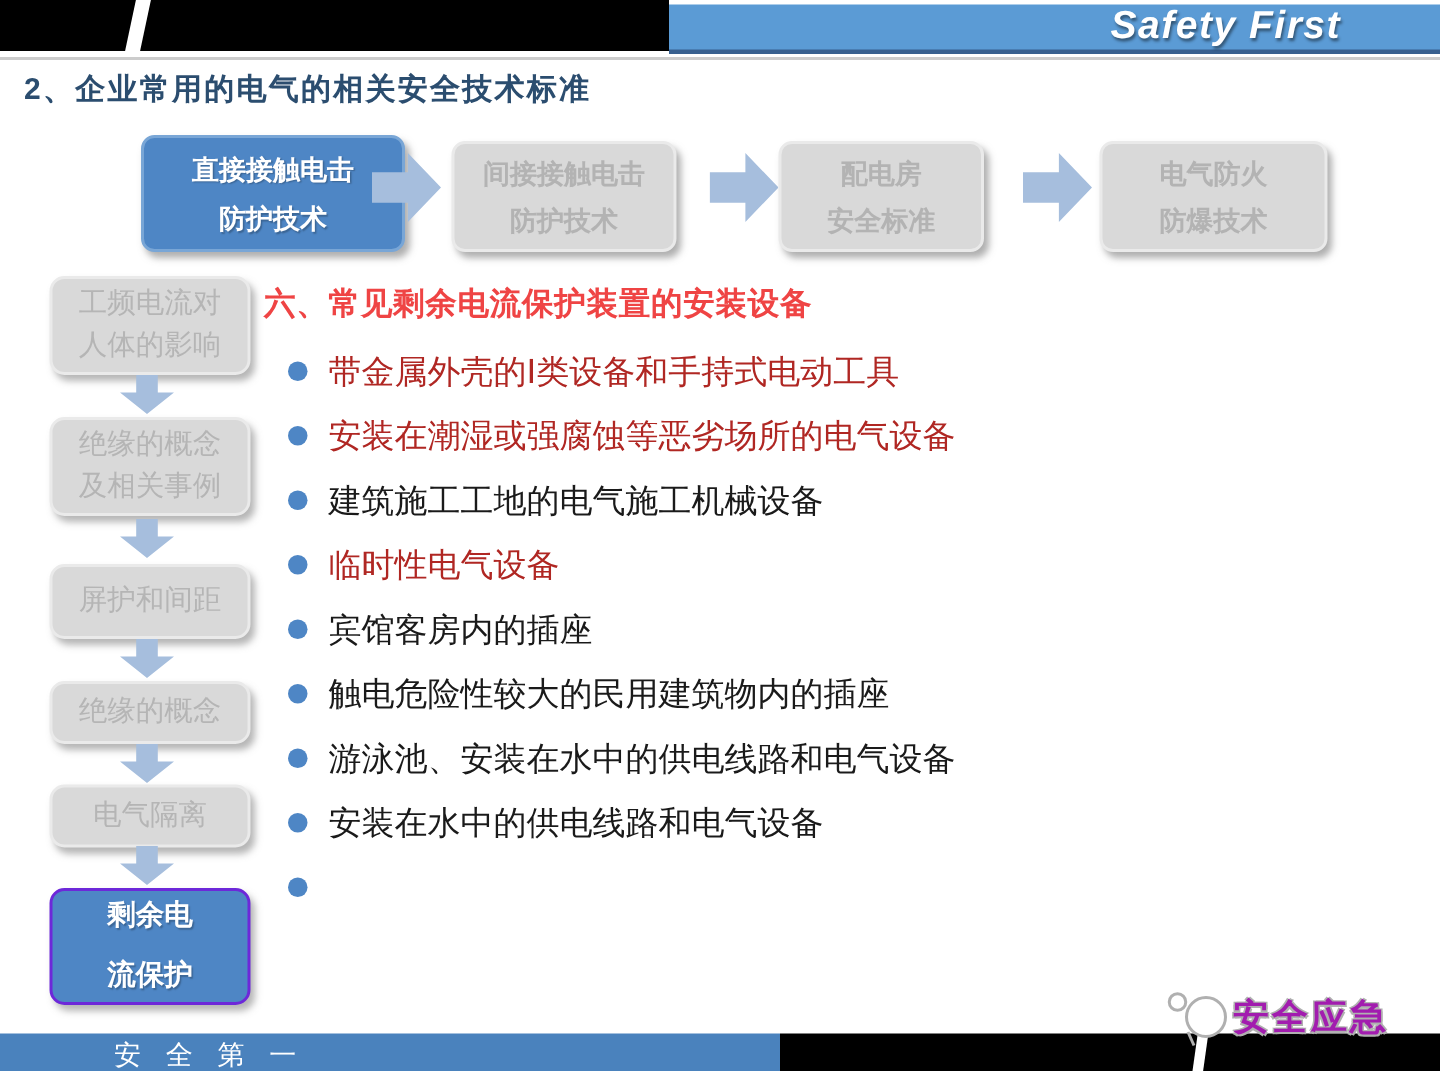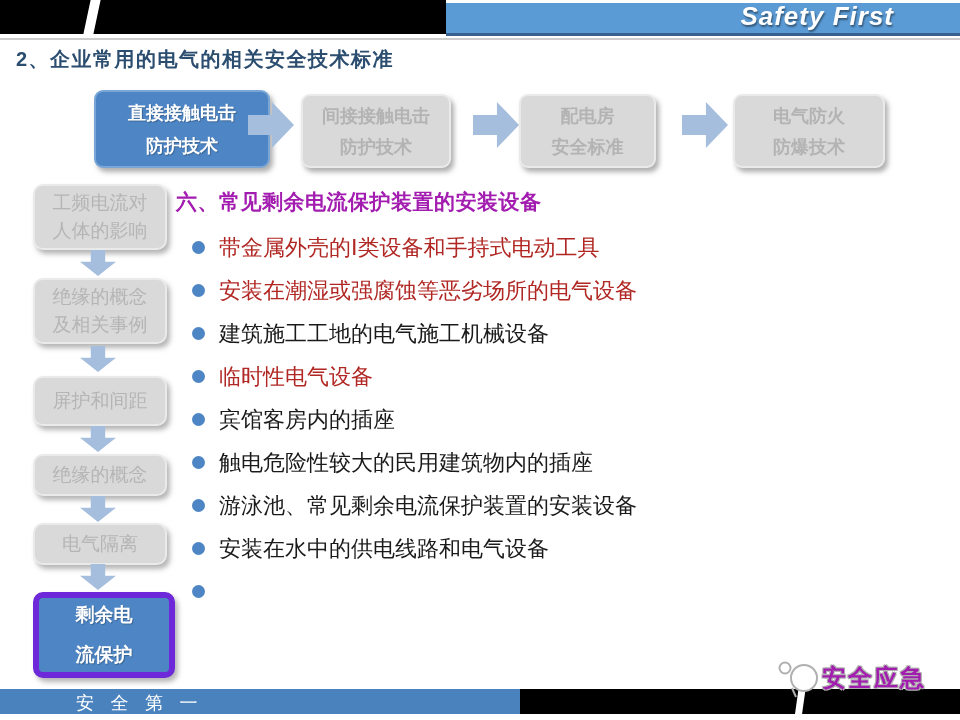--- a/index.html
+++ b/index.html
@@ -27,33 +27,33 @@
   .fb2{left:519px;top:94px;width:133px;height:62px;}
   .fb3{left:733px;top:94px;width:148px;height:62px;}
   .rarrow{position:absolute;top:102px;width:46px;height:46px;background:#a6bedd;
     clip-path:polygon(0 28%,52% 28%,52% 0,100% 50%,52% 100%,52% 72%,0 72%);}
   .ra0{left:248px;} .ra1{left:473px;} .ra2{left:682px;}
   
   .sbox{position:absolute;left:33px;width:130px;border-radius:10px;display:flex;flex-direction:column;
     justify-content:center;align-items:center;text-align:center;font-size:19px;line-height:28px;
     box-shadow:3px 4px 5px rgba(110,110,110,0.5);}
   .sbox.inactive{background:#d9d9d9;color:#b5b5b5;border:2px solid #eaeaea;}
-  .sbox.active{background:#4e86c5;color:#fff;border:6px solid #6d28d9;line-height:40px;font-weight:bold;
+  .sbox.active{background:#4e86c5;color:#fff;border:2px solid #6d28d9;line-height:40px;font-weight:bold;
     text-shadow:1px 1px 1px rgba(0,0,0,0.25);}
   .sb0{top:184px;height:62px;}
   .sb1{top:278px;height:62px;}
   .sb2{top:376px;height:46px;}
   .sb3{top:454px;height:38px;}
   .sb4{top:523px;height:38px;}
   .sb5{top:592px;height:74px;}
   .darrow{position:absolute;left:80px;width:36px;height:26px;background:#a6bedd;
     clip-path:polygon(30% 0,70% 0,70% 45%,100% 45%,50% 100%,0 45%,30% 45%);}
   .da0{top:250px;} .da1{top:346px;} .da2{top:426px;} .da3{top:496px;} .da4{top:564px;}
   
-  .main-heading{position:absolute;left:176px;top:188px;font-size:21px;font-weight:bold;color:#a21caf;letter-spacing:0.5px;}
+  .main-heading{position:absolute;left:176px;top:188px;font-size:21px;font-weight:bold;color:#ef4444;letter-spacing:0.5px;}
   .bullets{position:absolute;left:192px;top:226px;width:740px;list-style:none;margin:0;padding:0;}
   .bullets li{height:43px;display:flex;align-items:center;}
   .bullet-dot{width:13px;height:13px;border-radius:50%;background:#4e86c5;margin-right:14px;flex:none;}
   .bullet-text{font-size:22px;color:#1a1a1a;white-space:nowrap;}
   li.em .bullet-text{color:#b02723;}
   
   .footer-blue{position:absolute;left:0;top:689px;width:520px;height:25px;background:#4a82bd;}
   .footer-black{position:absolute;left:520px;top:689px;width:440px;height:25px;background:#000;}
   .slogan{position:absolute;left:76px;top:691px;color:#fff;font-size:18px;letter-spacing:6px;
     font-family:"Liberation Serif","DejaVu Serif",serif;}
@@ -145,21 +145,21 @@
   <li>
       <span class="bullet-dot"></span>
       <span class="bullet-text">宾馆客房内的插座</span>
     </li>
   <li>
       <span class="bullet-dot"></span>
       <span class="bullet-text">触电危险性较大的民用建筑物内的插座</span>
     </li>
   <li>
       <span class="bullet-dot"></span>
-      <span class="bullet-text">游泳池、常见剩余电流保护装置的安装设备</span>
+      <span class="bullet-text">游泳池、安装在水中的供电线路和电气设备</span>
     </li>
   <li>
       <span class="bullet-dot"></span>
       <span class="bullet-text">安装在水中的供电线路和电气设备</span>
     </li>
   <li>
       <span class="bullet-dot"></span>
     </li>
 </ul>
 

